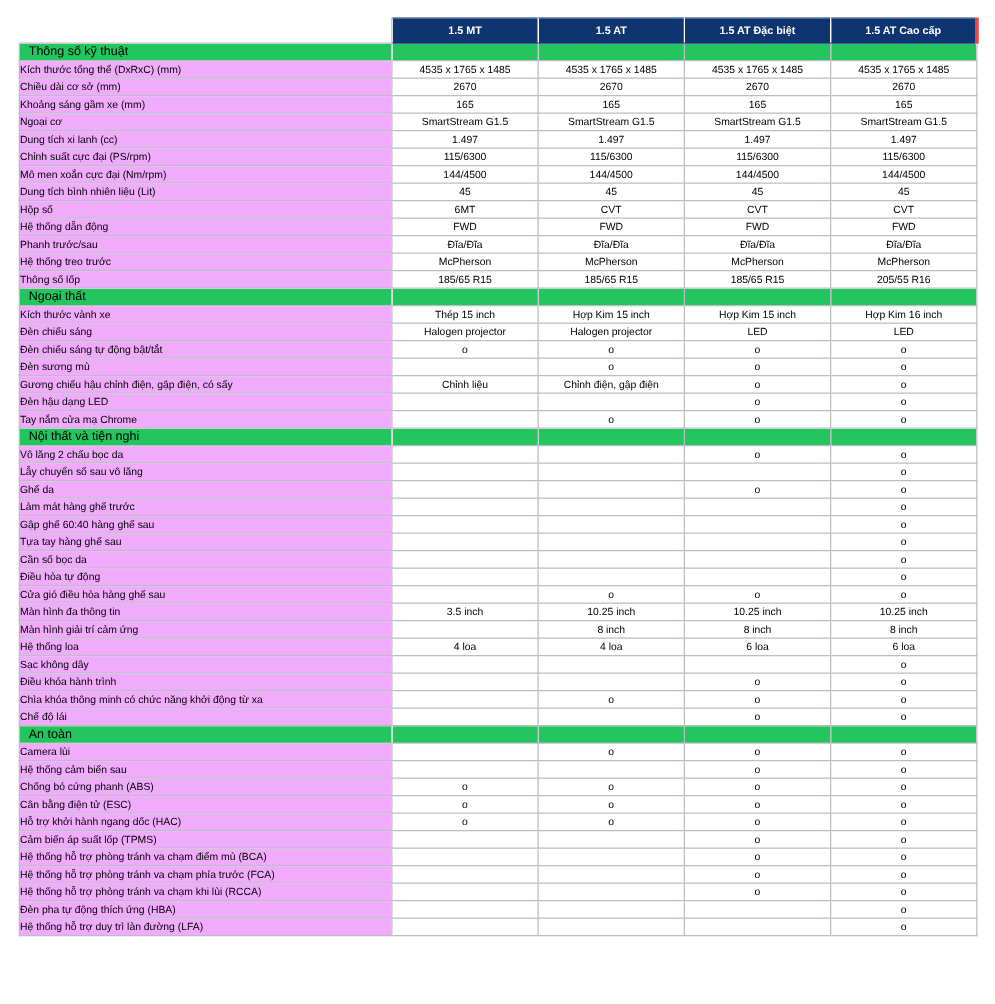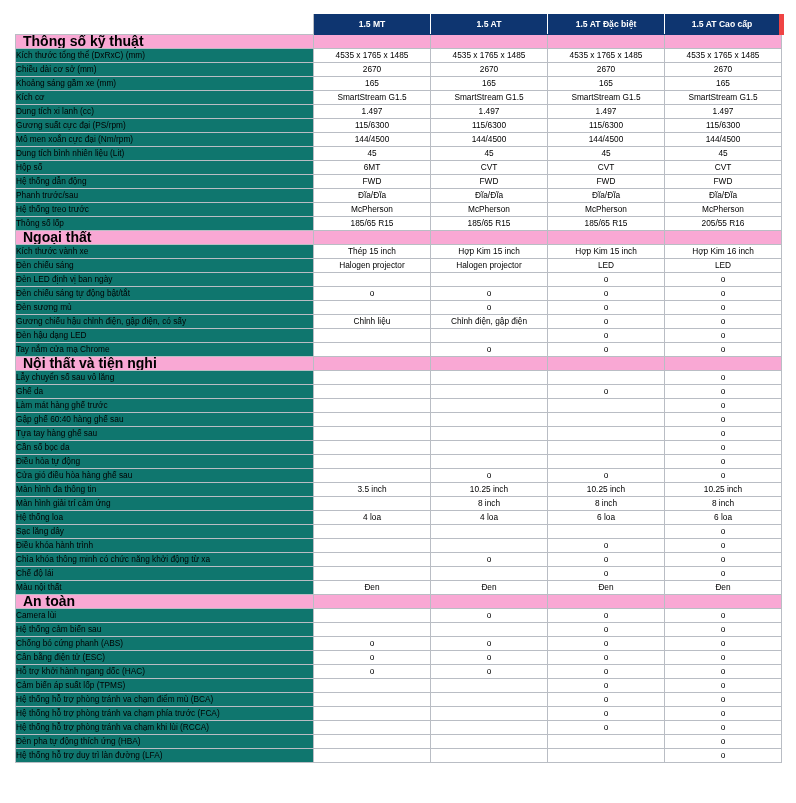--- a/index.html
+++ b/index.html
@@ -53,35 +53,35 @@
     background: #0e3570;
     color: #ffffff;
     font-weight: bold;
     text-align: center;
     height: 19px;
     line-height: 19px;
     font-size: 8.6px;
     border: 1px solid #0e3570;
     border-right: 1px solid #ffffff;
   }
-  thead th.grade.last { border-right: 5px solid #ef4444; }
+  thead th.grade.last { border-right: 3px solid #ef4444; }
 
   td.label {
     text-align: left;
     padding-left: 7px;
-    background: #0f766e;
+    background: #f0abfc;
   }
   td.val {
     text-align: center;
     background: #ffffff;
   }
   tr.section td {
-    background: #f9a8d4;
-    font-weight: bold;
-    font-size: 14px;
+    background: #22c55e;
+    font-weight: normal;
+    font-size: 10px;
   }
   tr.section td.label { padding-left: 7px; }
 </style>
 </head>
 <body>
 
 <div class="sheet">
   <table class="spec">
     <colgroup>
       <col class="c0">
@@ -122,35 +122,35 @@
           <td class="val">2670</td>
         </tr>
         <tr>
           <td class="label">Khoảng sáng gầm xe (mm)</td>
           <td class="val">165</td>
           <td class="val">165</td>
           <td class="val">165</td>
           <td class="val">165</td>
         </tr>
         <tr>
-          <td class="label">Kích cơ</td>
+          <td class="label">Ngoại cơ</td>
           <td class="val">SmartStream G1.5</td>
           <td class="val">SmartStream G1.5</td>
           <td class="val">SmartStream G1.5</td>
           <td class="val">SmartStream G1.5</td>
         </tr>
         <tr>
           <td class="label">Dung tích xi lanh (cc)</td>
           <td class="val">1.497</td>
           <td class="val">1.497</td>
           <td class="val">1.497</td>
           <td class="val">1.497</td>
         </tr>
         <tr>
-          <td class="label">Gương suất cực đại (PS/rpm)</td>
+          <td class="label">Chỉnh suất cực đại (PS/rpm)</td>
           <td class="val">115/6300</td>
           <td class="val">115/6300</td>
           <td class="val">115/6300</td>
           <td class="val">115/6300</td>
         </tr>
         <tr>
           <td class="label">Mô men xoắn cực đại (Nm/rpm)</td>
           <td class="val">144/4500</td>
           <td class="val">144/4500</td>
           <td class="val">144/4500</td>
@@ -213,27 +213,20 @@
           <td class="val">Hợp Kim 16 inch</td>
         </tr>
         <tr>
           <td class="label">Đèn chiếu sáng</td>
           <td class="val">Halogen projector</td>
           <td class="val">Halogen projector</td>
           <td class="val">LED</td>
           <td class="val">LED</td>
         </tr>
         <tr>
-          <td class="label">Đèn LED định vị ban ngày</td>
-          <td class="val"></td>
-          <td class="val"></td>
-          <td class="val">o</td>
-          <td class="val">o</td>
-        </tr>
-        <tr>
           <td class="label">Đèn chiếu sáng tự động bật/tắt</td>
           <td class="val">o</td>
           <td class="val">o</td>
           <td class="val">o</td>
           <td class="val">o</td>
         </tr>
         <tr>
           <td class="label">Đèn sương mù</td>
           <td class="val"></td>
           <td class="val">o</td>
@@ -260,20 +253,27 @@
           <td class="val">o</td>
           <td class="val">o</td>
           <td class="val">o</td>
         </tr>
         <tr class="section">
           <td class="label">Nội thất và tiện nghi</td>
           <td></td>
           <td></td>
           <td></td>
           <td></td>
+        </tr>
+        <tr>
+          <td class="label">Vô lăng 2 chấu bọc da</td>
+          <td class="val"></td>
+          <td class="val"></td>
+          <td class="val">o</td>
+          <td class="val">o</td>
         </tr>
         <tr>
           <td class="label">Lẫy chuyển số sau vô lăng</td>
           <td class="val"></td>
           <td class="val"></td>
           <td class="val"></td>
           <td class="val">o</td>
         </tr>
         <tr>
           <td class="label">Ghế da</td>
@@ -339,21 +339,21 @@
           <td class="val">8 inch</td>
         </tr>
         <tr>
           <td class="label">Hệ thống loa</td>
           <td class="val">4 loa</td>
           <td class="val">4 loa</td>
           <td class="val">6 loa</td>
           <td class="val">6 loa</td>
         </tr>
         <tr>
-          <td class="label">Sạc lăng dây</td>
+          <td class="label">Sạc không dây</td>
           <td class="val"></td>
           <td class="val"></td>
           <td class="val"></td>
           <td class="val">o</td>
         </tr>
         <tr>
           <td class="label">Điều khóa hành trình</td>
           <td class="val"></td>
           <td class="val"></td>
           <td class="val">o</td>
@@ -365,27 +365,20 @@
           <td class="val">o</td>
           <td class="val">o</td>
           <td class="val">o</td>
         </tr>
         <tr>
           <td class="label">Chế độ lái</td>
           <td class="val"></td>
           <td class="val"></td>
           <td class="val">o</td>
           <td class="val">o</td>
-        </tr>
-        <tr>
-          <td class="label">Màu nội thất</td>
-          <td class="val">Đen</td>
-          <td class="val">Đen</td>
-          <td class="val">Đen</td>
-          <td class="val">Đen</td>
         </tr>
         <tr class="section">
           <td class="label">An toàn</td>
           <td></td>
           <td></td>
           <td></td>
           <td></td>
         </tr>
         <tr>
           <td class="label">Camera lùi</td>

